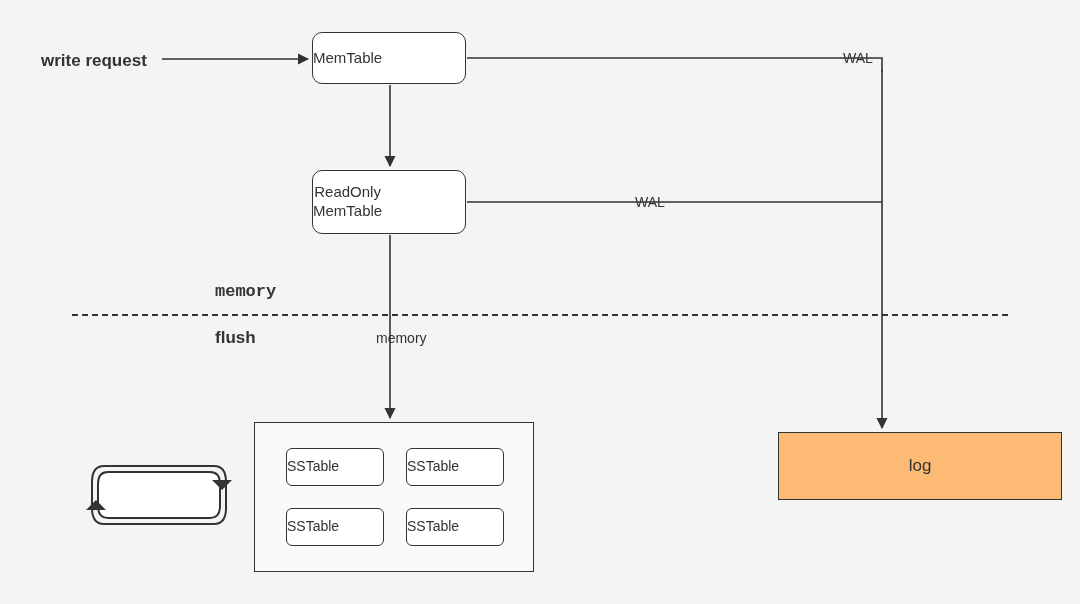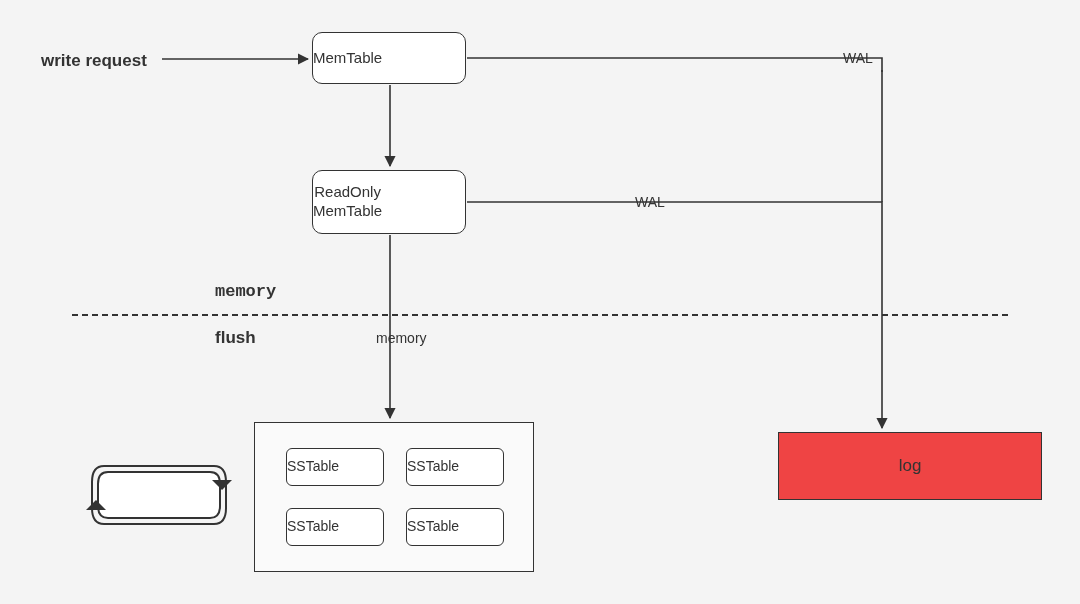--- a/index.html
+++ b/index.html
@@ -90,22 +90,22 @@
   <div class="box" style="left:406px; top:448px; width:98px; height:38px; border-radius:6px; font-size:14px;">
        <span>SSTable</span>
     </div>
   <div class="box" style="left:286px; top:508px; width:98px; height:38px; border-radius:6px; font-size:14px;">
        <span>SSTable</span>
     </div>
   <div class="box" style="left:406px; top:508px; width:98px; height:38px; border-radius:6px; font-size:14px;">
        <span>SSTable</span>
     </div>
 
-  <div class="container-box" style="left:778px; top:432px; width:264px; height:68px;
-              display:flex; align-items:center; justify-content:center; font-size:17px; background:#ef4444;">
+  <div class="container-box" style="left:778px; top:432px; width:284px; height:68px;
+              display:flex; align-items:center; justify-content:center; font-size:17px; background:#fdba74;">
     <span>log</span>
   </div>
 
   <div class="label" style="left:840px; top:50px; font-size:14px;">WAL</div>
   <div class="label" style="left:632px; top:194px; font-size:14px;">WAL</div>
 
   <div class="label" style="left:108px; top:487px; font-size:15px; background:transparent;">Compaction</div>
 
   <svg class="overlay">
     <defs>

